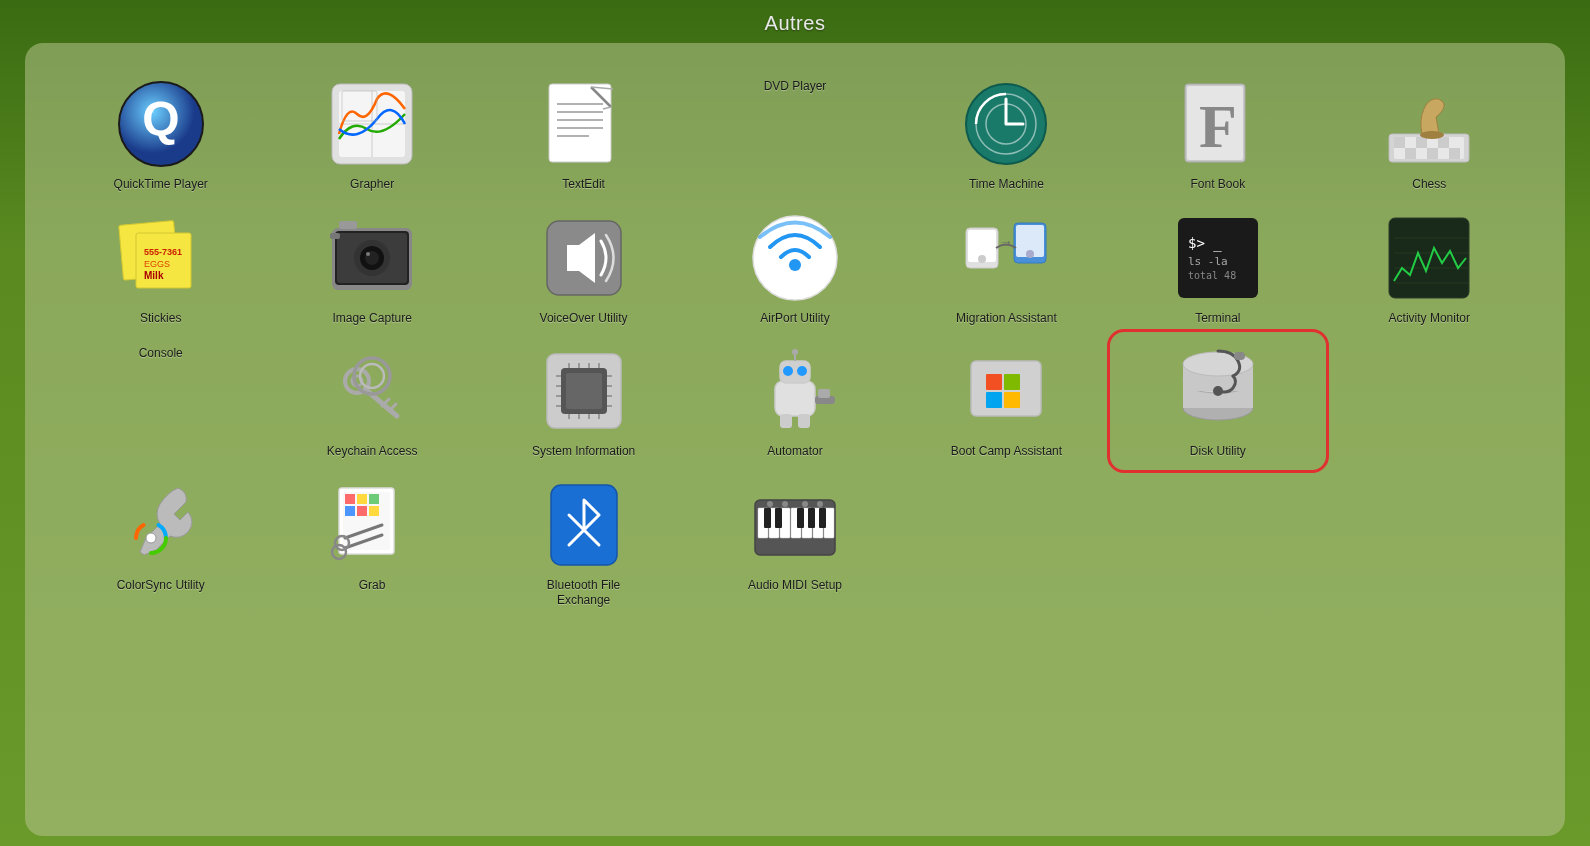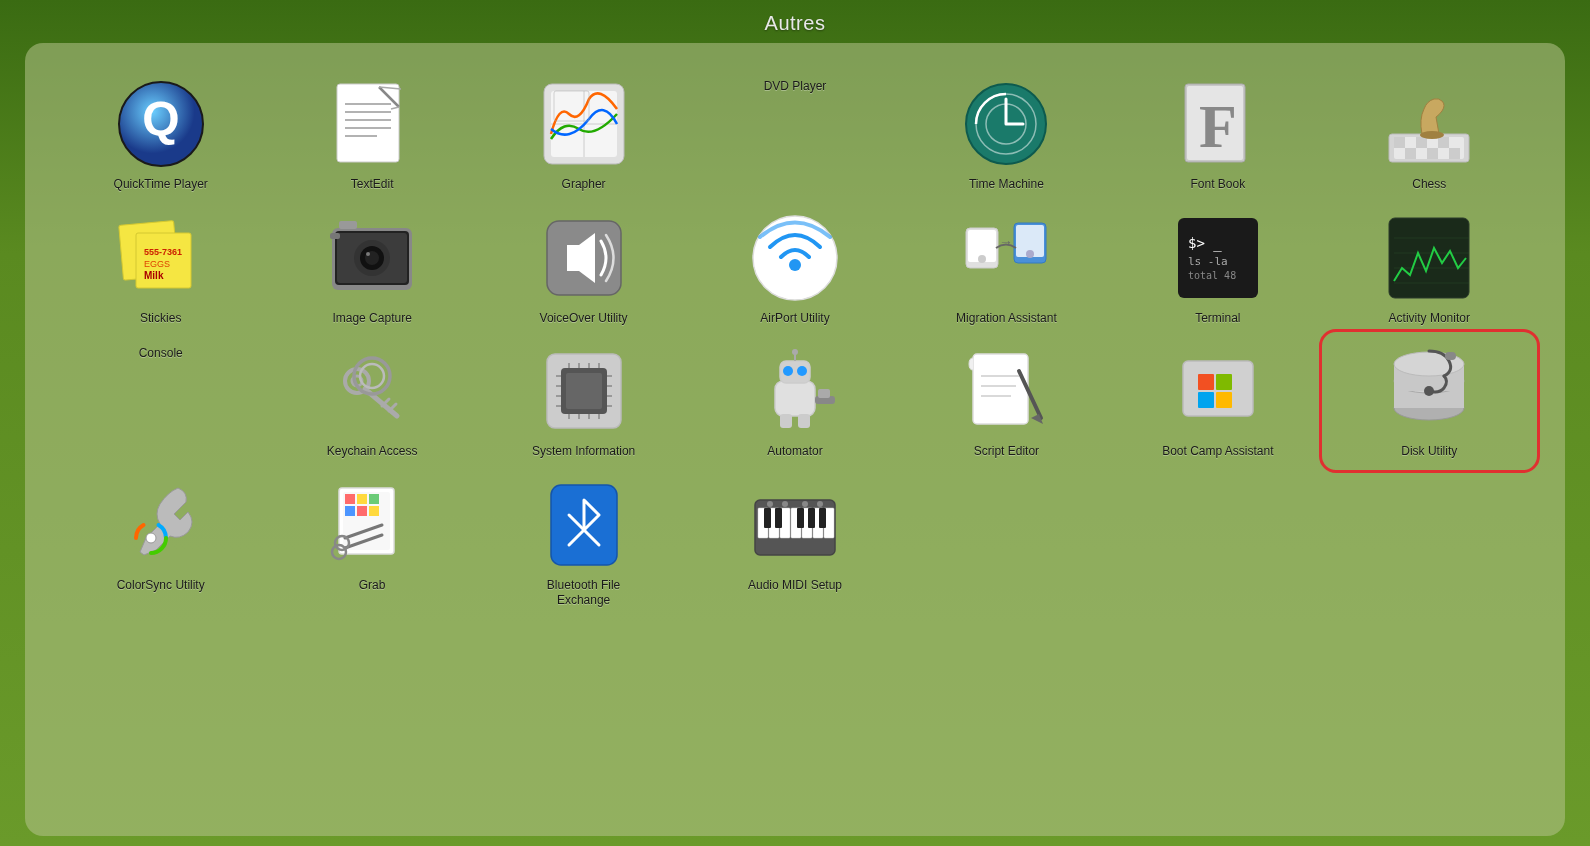--- a/index.html
+++ b/index.html
@@ -104,48 +104,48 @@
             <circle cx="45" cy="45" r="42" fill="url(#qtg)"></circle>
             <circle cx="45" cy="45" r="42" fill="none" stroke="#1a1a1a" stroke-width="2"></circle>
             <text x="45" y="56" text-anchor="middle" font-size="48" fill="white" font-weight="bold" font-family="Helvetica">Q</text>
           </svg>
         </div>
         <div class="app-label">QuickTime Player</div>
       </div>
       <div class="app-item">
         <div class="app-icon">
           <svg viewBox="0 0 90 90">
+            <rect x="5" y="5" width="80" height="80" rx="8" fill="#e0e0e0"></rect>
+            <rect x="5" y="5" width="80" height="80" rx="8" fill="none" stroke="#bbb" stroke-width="1"></rect>
+            <rect x="12" y="12" width="66" height="66" rx="3" fill="#f5f5f5"></rect>
+            <line x1="12" y1="45" x2="78" y2="45" stroke="#ccc" stroke-width="1"></line>
+            <line x1="45" y1="12" x2="45" y2="78" stroke="#ccc" stroke-width="1"></line>
+            <path d="M12 55 Q20 25 30 35 Q40 45 50 20 Q60 5 78 30" fill="none" stroke="#ff6600" stroke-width="2.5"></path>
+            <path d="M12 60 Q25 40 40 50 Q55 60 78 35" fill="none" stroke="#22aa00" stroke-width="2.5"></path>
+            <path d="M12 50 Q30 65 50 40 Q65 20 78 45" fill="none" stroke="#0066ff" stroke-width="2.5"></path>
+            <rect x="15" y="12" width="35" height="30" rx="2" fill="none" stroke="#aaa" stroke-width="0.5"></rect>
+          </svg>
+        </div>
+        <div class="app-label">Grapher</div>
+      </div>
+      <div class="app-item">
+        <div class="app-icon">
+          <svg viewBox="0 0 90 90">
             <rect x="10" y="5" width="62" height="78" rx="3" fill="white" stroke="#ccc" stroke-width="1"></rect>
             <line x1="18" y1="25" x2="64" y2="25" stroke="#999" stroke-width="1.5"></line>
             <line x1="18" y1="33" x2="64" y2="33" stroke="#999" stroke-width="1.5"></line>
             <line x1="18" y1="41" x2="64" y2="41" stroke="#999" stroke-width="1.5"></line>
             <line x1="18" y1="49" x2="64" y2="49" stroke="#999" stroke-width="1.5"></line>
             <line x1="18" y1="57" x2="50" y2="57" stroke="#999" stroke-width="1.5"></line>
             <line x1="52" y1="8" x2="72" y2="28" stroke="#888" stroke-width="2.5"></line>
             <line x1="52" y1="8" x2="74" y2="10" stroke="#aaa" stroke-width="1.5"></line>
             <line x1="72" y1="28" x2="64" y2="30" stroke="#aaa" stroke-width="1.5"></line>
           </svg>
         </div>
         <div class="app-label">TextEdit</div>
-      </div>
-      <div class="app-item">
-        <div class="app-icon">
-          <svg viewBox="0 0 90 90">
-            <rect x="5" y="5" width="80" height="80" rx="8" fill="#e0e0e0"></rect>
-            <rect x="5" y="5" width="80" height="80" rx="8" fill="none" stroke="#bbb" stroke-width="1"></rect>
-            <rect x="12" y="12" width="66" height="66" rx="3" fill="#f5f5f5"></rect>
-            <line x1="12" y1="45" x2="78" y2="45" stroke="#ccc" stroke-width="1"></line>
-            <line x1="45" y1="12" x2="45" y2="78" stroke="#ccc" stroke-width="1"></line>
-            <path d="M12 55 Q20 25 30 35 Q40 45 50 20 Q60 5 78 30" fill="none" stroke="#ff6600" stroke-width="2.5"></path>
-            <path d="M12 60 Q25 40 40 50 Q55 60 78 35" fill="none" stroke="#22aa00" stroke-width="2.5"></path>
-            <path d="M12 50 Q30 65 50 40 Q65 20 78 45" fill="none" stroke="#0066ff" stroke-width="2.5"></path>
-            <rect x="15" y="12" width="35" height="30" rx="2" fill="none" stroke="#aaa" stroke-width="0.5"></rect>
-          </svg>
-        </div>
-        <div class="app-label">Grapher</div>
       </div>
       <div class="app-item">
         <div class="app-label">DVD Player</div>
       </div>
       <div class="app-item">
         <div class="app-icon">
           <svg viewBox="0 0 90 90">
             <circle cx="45" cy="45" r="40" fill="#1a7a6a"></circle>
             <circle cx="45" cy="45" r="40" fill="none" stroke="#0d5a4e" stroke-width="2"></circle>
             <circle cx="45" cy="45" r="30" fill="none" stroke="white" stroke-width="1.5" opacity="0.5"></circle>
@@ -336,34 +336,20 @@
             <rect x="68" y="43" width="12" height="9" rx="2" fill="#aaa"></rect>
             <rect x="30" y="68" width="12" height="14" rx="3" fill="#ccc"></rect>
             <rect x="48" y="68" width="12" height="14" rx="3" fill="#ccc"></rect>
           </svg>
         </div>
         <div class="app-label">Automator</div>
       </div>
       <div class="app-item">
         <div class="app-icon">
           <svg viewBox="0 0 90 90">
-            <rect x="12" y="8" width="55" height="70" rx="4" fill="white" stroke="#ddd" stroke-width="1.5"></rect>
-            <path d="M12 12 Q8 12 8 18 Q8 24 12 24" fill="#f0f0f0" stroke="#ddd" stroke-width="1"></path>
-            <line x1="58" y1="25" x2="80" y2="72" stroke="#555" stroke-width="4" stroke-linecap="round"></line>
-            <polygon points="78,68 82,78 70,72" fill="#666"></polygon>
-            <line x1="20" y1="30" x2="58" y2="30" stroke="#ccc" stroke-width="1.5"></line>
-            <line x1="20" y1="40" x2="55" y2="40" stroke="#ccc" stroke-width="1.5"></line>
-            <line x1="20" y1="50" x2="50" y2="50" stroke="#ccc" stroke-width="1.5"></line>
-          </svg>
-        </div>
-        <div class="app-label">Script Editor</div>
-      </div>
-      <div class="app-item">
-        <div class="app-icon">
-          <svg viewBox="0 0 90 90">
             <rect x="10" y="15" width="70" height="55" rx="5" fill="#d0d0d0" stroke="#bbb" stroke-width="1.5"></rect>
             <rect x="25" y="28" width="16" height="16" rx="1" fill="#f25022"></rect>
             <rect x="43" y="28" width="16" height="16" rx="1" fill="#7fba00"></rect>
             <rect x="25" y="46" width="16" height="16" rx="1" fill="#00a4ef"></rect>
             <rect x="43" y="46" width="16" height="16" rx="1" fill="#ffb900"></rect>
           </svg>
         </div>
         <div class="app-label">Boot Camp Assistant</div>
       </div>
       <div class="app-item selected">

